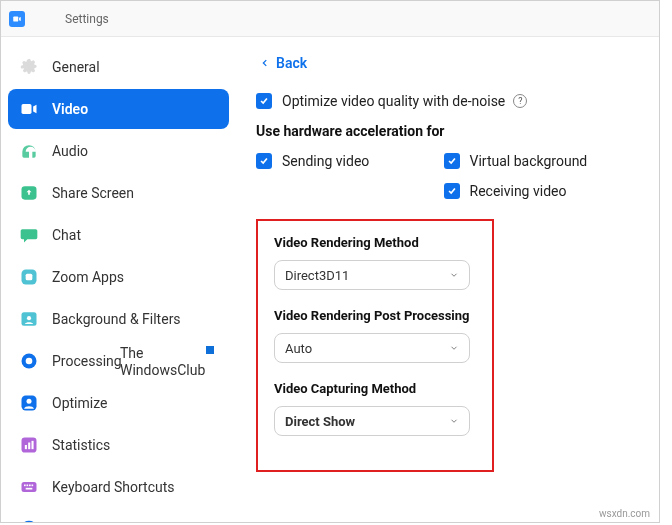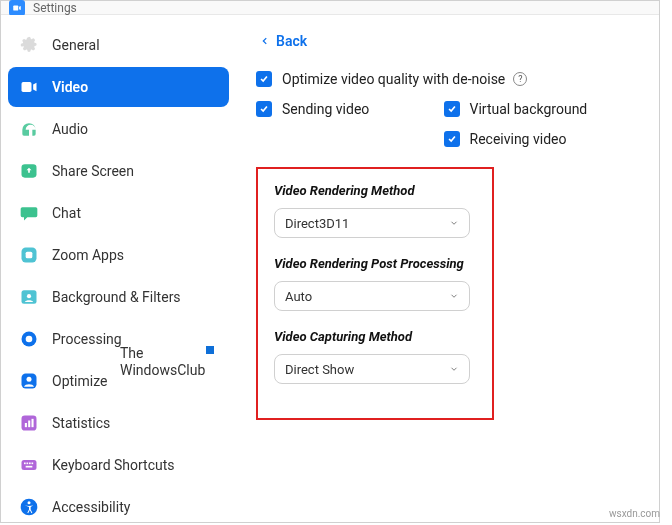--- a/index.html
+++ b/index.html
@@ -1,18 +1,18 @@
 <!DOCTYPE html>
 <html><head>
   <meta charset="utf-8">
   <style>
     * { margin: 0; padding: 0; box-sizing: border-box; font-family: -apple-system, BlinkMacSystemFont, "Segoe UI", Roboto, Arial, sans-serif; }
     body { background: #fff; width: 672px; height: 525px; overflow: hidden; position: relative; }
     .window { border: 1px solid #d0d0d0; width: 660px; height: 523px; background: #fff; display: flex; flex-direction: column; }
-    .titlebar { height: 14px; display: flex; align-items: center; padding: 0 8px; background: #f9f9f9; border-bottom: 1px solid #e8e8e8; }
+    .titlebar { height: 36px; display: flex; align-items: center; padding: 0 8px; background: #f9f9f9; border-bottom: 1px solid #e8e8e8; gap: 32px; }
     .app-icon { width: 16px; height: 16px; background: #2d8cff; border-radius: 3px; display: flex; align-items: center; justify-content: center; margin-right: 8px; }
     .app-icon svg { width: 10px; height: 10px; }
     .titlebar-text { font-size: 12px; color: #666; }
     .body { flex: 1; display: flex; overflow: hidden; }
     .sidebar { width: 235px; padding: 10px 7px; background: #fff; text-align: right; }
     .sidebar-item { display: flex; align-items: center; padding: 9px 10px; border-radius: 8px; cursor: pointer; margin-bottom: 2px; }
     .sidebar-item.active { background: #0e71eb; }
     .sidebar-item.active .sidebar-label { color: #fff; font-weight: 600; }
     .sidebar-item.active .nav-icon { color: #fff; }
     .sidebar-label { font-size: 14px; color: #333; margin-left: 12px; }
@@ -26,26 +26,26 @@
     .back-link svg { margin-right: 6px; }
     .row { display: flex; align-items: center; margin-bottom: 14px; }
     .checkbox { width: 16px; height: 16px; border-radius: 3px; background: #0e71eb; margin-right: 10px; display: flex; align-items: center; justify-content: center; flex-shrink: 0;}
     .checkbox svg { width: 10px; height: 10px; color: #fff; }
     .row-label { font-size: 14px; color: #222; }
     .help-icon { width: 14px; height: 14px; border: 1px solid #888; border-radius: 50%; margin-left: 8px; display: flex; align-items: center; justify-content: center; font-size: 9px; color: #555;}
     .section-head { font-size: 14px; font-weight: 700; color: #111; margin-bottom: 14px; margin-top: 4px;}
     .grid2 { display: flex; }
     .grid2 .col { flex: 1; }
     .redbox { border: 2px solid #e02020; padding: 14px 16px 14px 16px; margin-top: 6px; width: 238px; }
-    .group-label { font-size: 13px; font-weight: 700; color: #111; margin-bottom: 10px; font-style: italic; }
+    .group-label { font-size: 13px; font-weight: 700; color: #111; margin-bottom: 10px; }
     .select { width: 196px; height: 30px; border: 1px solid #d0d0d0; border-radius: 8px; display: flex; align-items: center; justify-content: space-between; padding: 0 10px; font-size: 13px; color: #333; background: #fff; cursor: pointer; margin-bottom: 18px;}
-    .select:last-child { margin-bottom: 20px; }
+    .select:last-child { margin-bottom: 20px; font-weight: bold; }
     .wm-cont { position: absolute; left: 120px; top: 345px; font-size: 14px; color: #333; line-height: 1.2;}
     .wm-sq { position: absolute; left: 206px; top: 346px; width: 8px; height: 8px; background: #0e6fd8;}
-    .wsx { position: absolute; right: 12px; bottom: 6px; font-size: 10px; color: #999; }
+    .wsx { position: absolute; right: 22px; bottom: 6px; font-size: 10px; color: #999; }
     .chevron svg { width: 10px; height: 10px; color: #666; }
   </style>
 </head>
 <body>
 
 <div class="window">
   <div class="titlebar">
     <span class="app-icon">
       <svg viewBox="0 0 24 24" fill="#fff">
           <rect x="3" y="6" width="12" height="12" rx="2"></rect>
@@ -197,20 +197,21 @@
       <div class="row">
         <span class="checkbox">
             <svg viewBox="0 0 24 24" fill="none" stroke="currentColor" stroke-width="4">
               <path d="M5 12l5 5 9-11"></path>
             </svg>
           </span>
         <span class="row-label">Optimize video quality with de-noise</span>
         <span class="help-icon">?</span>
       </div>
 
+      <div class="section-head">Use hardware acceleration for</div>
 
       <div class="grid2">
         <div class="col">
           <div class="row">
             <span class="checkbox">
                 <svg viewBox="0 0 24 24" fill="none" stroke="currentColor" stroke-width="4">
                   <path d="M5 12l5 5 9-11"></path>
                 </svg>
               </span>
             <span class="row-label">Sending video</span>

